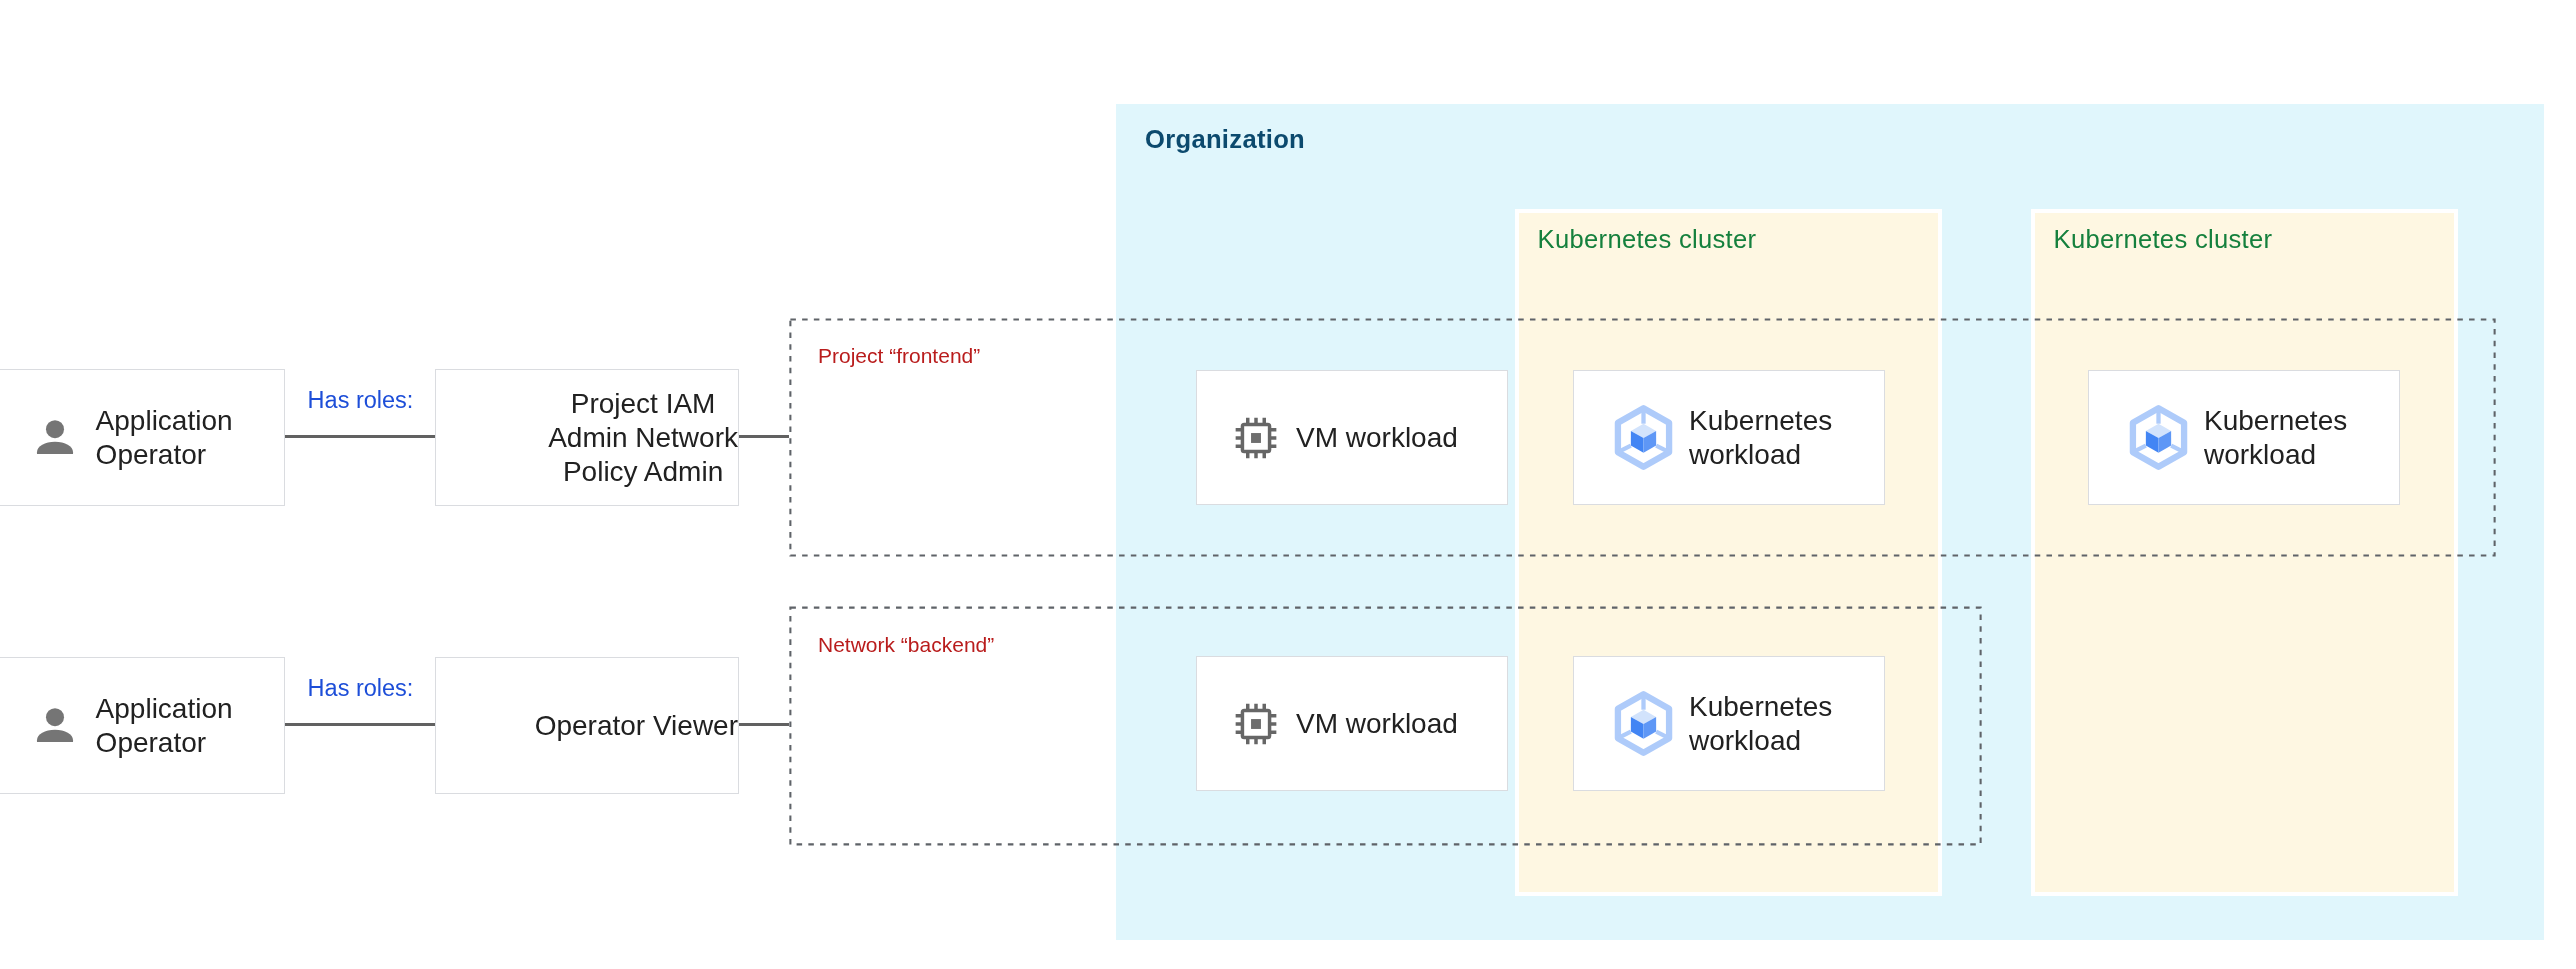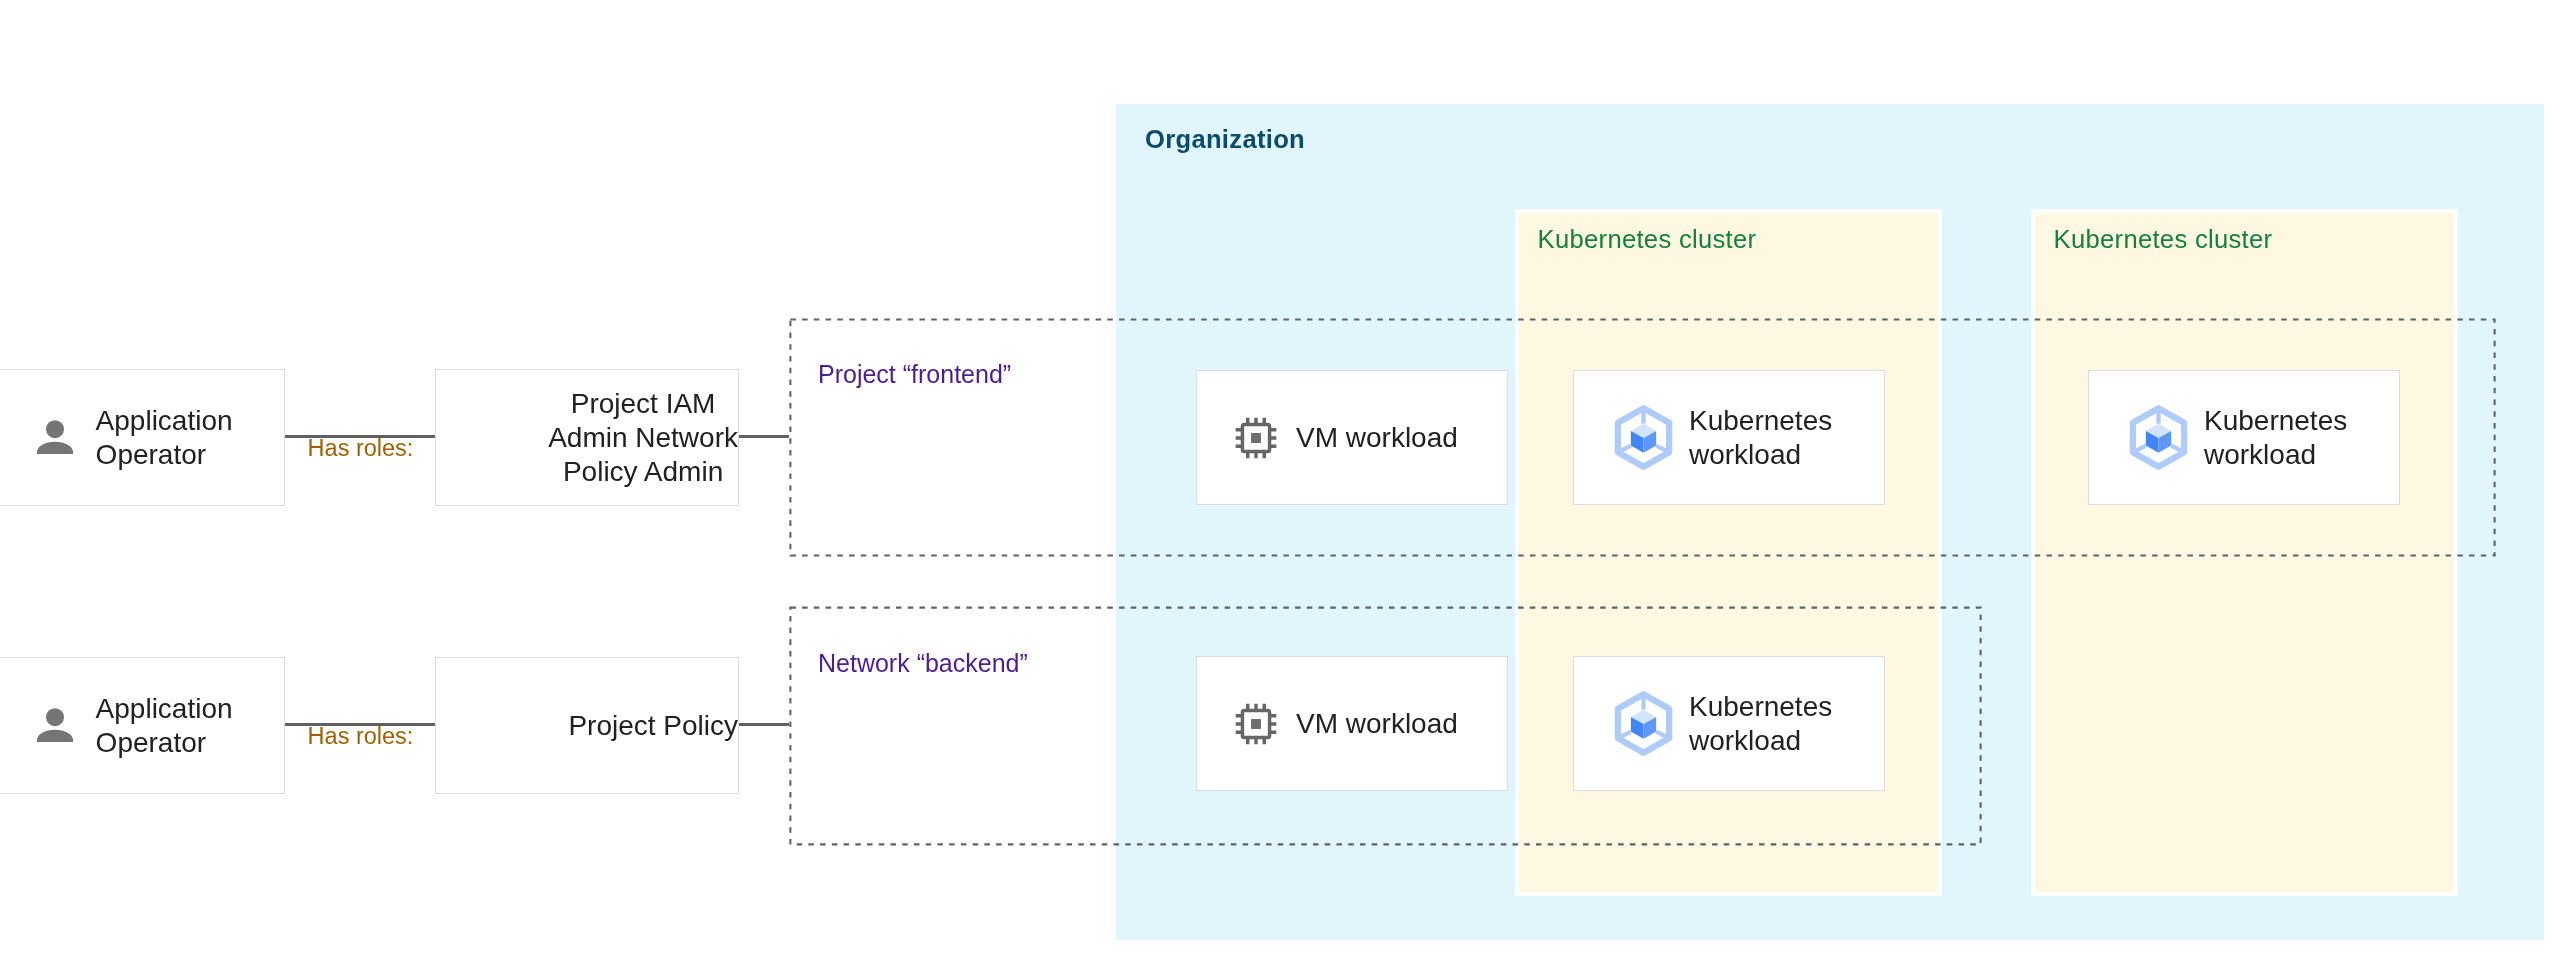--- a/index.html
+++ b/index.html
@@ -46,23 +46,22 @@
     color: #15803d;
     letter-spacing: 0.3px;
   }
   
   .project-boundary { position: absolute; z-index: 3; }
   .project-frontend { left: 789px; top: 318px; }
   .project-backend  { left: 789px; top: 606px; }
   .project-label {
     position: absolute;
     z-index: 3;
-    font-size: 25px;
-    color: #4c1d95;
-    margin-top: 16px;
+    font-size: 21px;
+    color: #b91c1c;
   }
   .project-label-frontend { left: 818px; top: 344px; }
   .project-label-backend  { left: 818px; top: 633px; }
   
   .node {
     position: absolute;
     background: #ffffff;
     border: 1.4px solid #dadce0;
     box-sizing: border-box;
     display: flex;
@@ -100,23 +99,22 @@
   }
   .edge-a { left: 285px; width: 151px; }
   .edge-b { left: 739px; width: 50px; }
   .edge-row-1 { top: 435px; }
   .edge-row-2 { top: 723px; }
   .edge-label {
     position: absolute;
     left: 285px; width: 151px;
     text-align: center;
     font-size: 23.5px;
-    color: #a16207;
+    color: #1d4ed8;
     z-index: 4;
-    margin-top: 48px;
   }
   .edge-label-row-1 { top: 387px; }
   .edge-label-row-2 { top: 675px; }
 </style>
 </head>
 <body>
 
 <div class="canvas">
 
   <section class="org">
@@ -164,21 +162,21 @@
         <circle cx="12" cy="7.4" r="4.7" fill="#757575"></circle>
         <path d="M12 13.9c-5.2 0-9.4 2.2-9.4 5.5v1h18.8v-1c0-3.3-4.2-5.5-9.4-5.5z" fill="#757575"></path>
       </svg>
     </span>
     <span class="node-label">Application
 Operator</span>
   </div>
   <div class="edge edge-a edge-row-2"></div>
   <div class="edge-label edge-label-row-2">Has roles:</div>
   <div class="node role-node role-row-2">
-    <span class="node-label">Project Policy</span>
+    <span class="node-label">Operator Viewer</span>
   </div>
   <div class="edge edge-b edge-row-2"></div>
 
   <div class="node workload-node wl-row-1 vm-col">
     <span class="icon-wrap">
       <svg width="44" height="44" viewBox="0 0 24 24">
         <g stroke="#666666" stroke-width="1.9" fill="none">
           <path d="M7.5 0.9v3.2 M12 0.9v3.2 M16.5 0.9v3.2"></path>
           <path d="M7.5 19.9v3.2 M12 19.9v3.2 M16.5 19.9v3.2"></path>
           <path d="M0.9 7.5h3.2 M0.9 12h3.2 M0.9 16.5h3.2"></path>

